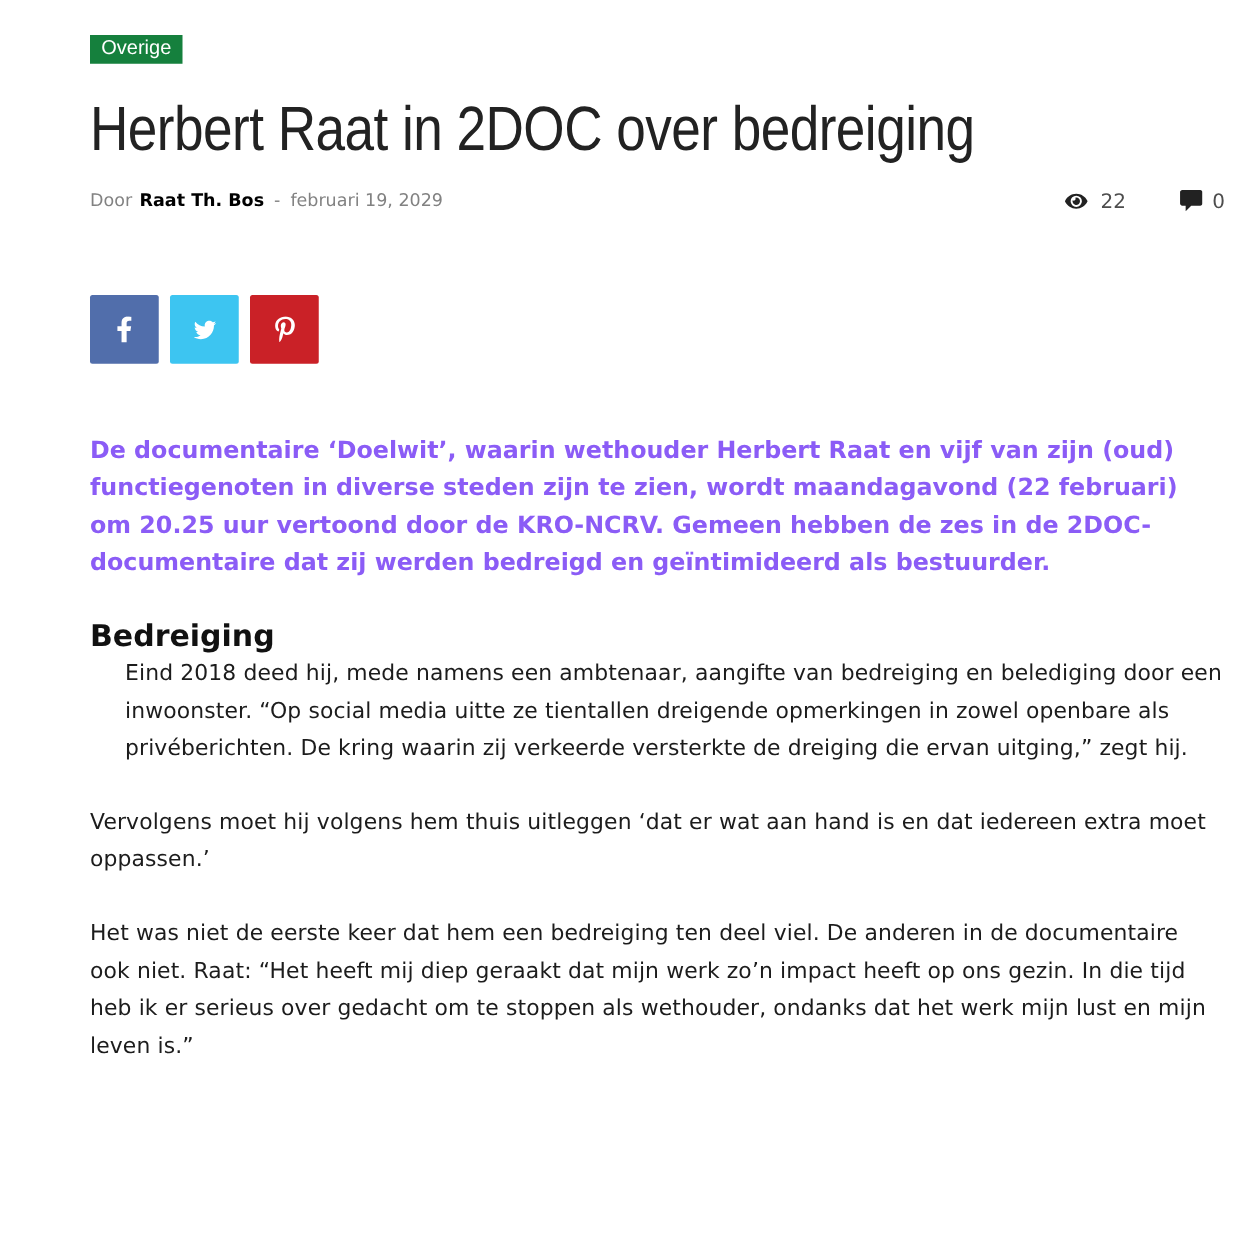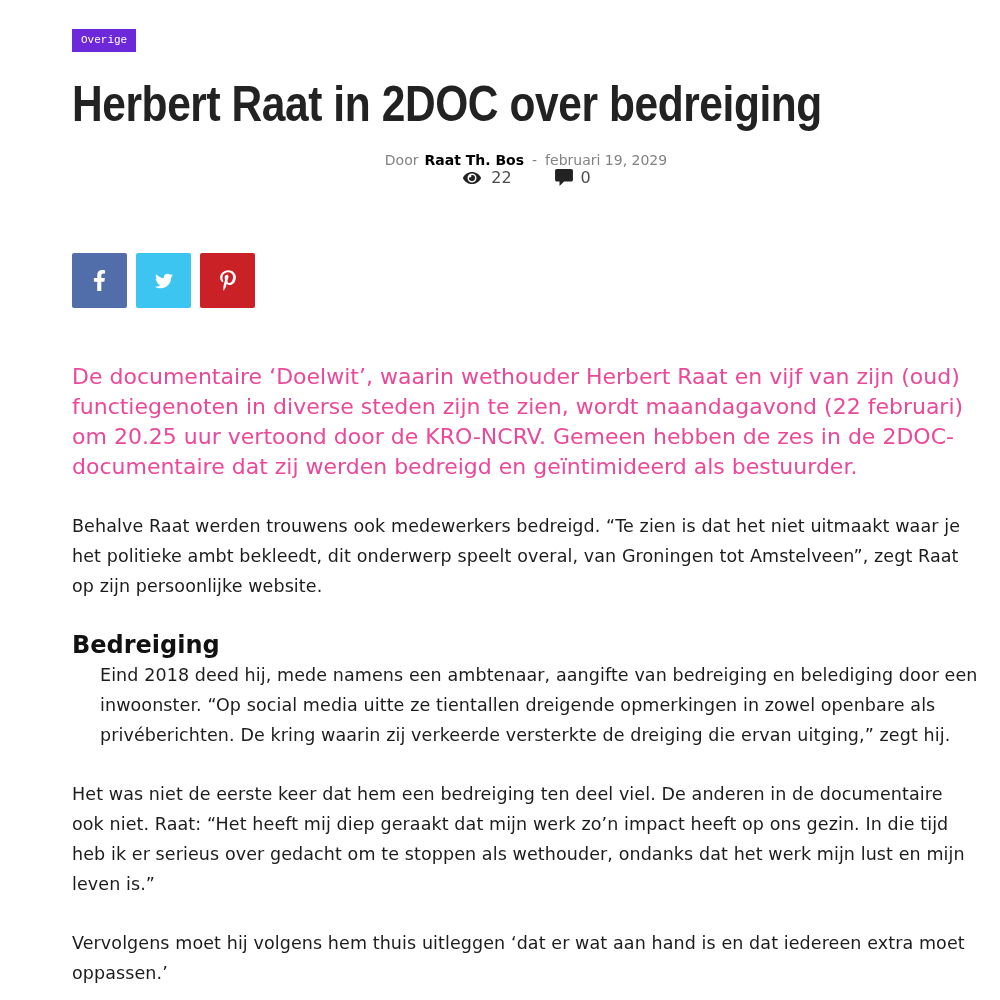--- a/index.html
+++ b/index.html
@@ -8,48 +8,48 @@
     width: 1000px; height: 1000px; overflow: hidden;
     background: #ffffff;
     font-family: "DejaVu Sans", sans-serif;
     -webkit-font-smoothing: antialiased;
   }
   .page { padding: 28px 20px 0 72px; width: 1000px; }
 
   
   .tag {
     display: inline-block;
-    background: #6d28d9; color: #ffffff;
-    font-family: Liberation Mono, monospace;
-    font-size: 11px; line-height: 14px;
+    background: #15803d; color: #ffffff;
+    font-family: Liberation Sans, sans-serif;
+    font-size: 16px; line-height: 14px;
     padding: 4px 9px 5px 9px;
     text-decoration: none; cursor: pointer;
   }
 
   
   h1.title {
     margin: 24px 0 0 0; padding: 0;
     font-family: "Liberation Sans", sans-serif;
-    font-weight: 700; font-size: 50px; line-height: 56px;
+    font-weight: 400; font-size: 50px; line-height: 56px;
     color: #222222;
   }
   h1.title .title-inner {
     display: inline-block;
     transform: scaleX(0.85);
     transform-origin: 0 50%;
     white-space: nowrap;
     letter-spacing: -0.5px;
   }
 
   
   .meta-row {
     margin-top: 20px;
     width: 908px;
     display: flex; justify-content: space-between; align-items: center;
-    font-size: 14px; color: #828282; flex-direction: column;
+    font-size: 14px; color: #828282;
   }
   .byline { display: flex; align-items: baseline; gap: 6px; }
   .byline .author {
     color: #000000; font-weight: 700; text-decoration: none; cursor: pointer;
   }
   .byline .sep { margin: 0 2px; }
   .stats { display: flex; align-items: center; gap: 43px; }
   .stat { display: flex; align-items: center; gap: 8px; color: #4d4d4d; font-size: 16px; }
   .stat svg { display: block; fill: #222222; }
   .stat.comments { cursor: pointer; }
@@ -60,23 +60,23 @@
     width: 55px; height: 55px; border-radius: 2px;
     display: flex; align-items: center; justify-content: center;
     cursor: pointer;
   }
   .share-btn svg { fill: #ffffff; display: block; }
 
   
   .article-body { width: 908px; }
   p.lead {
     margin: 54px 0 0 0;
-    font-weight: 400;
-    font-size: 22px; line-height: 30px;
-    color: #ec4899;
+    font-weight: 700;
+    font-size: 19px; line-height: 30px;
+    color: #8b5cf6;
   }
   p.body-p {
     margin: 29px 0 0 0;
     font-size: 17.5px; line-height: 30px;
     letter-spacing: 0.1px;
     color: #1c1c1c;
   }
   h2.subhead {
     margin: 29px 0 0 0;
     font-size: 24px; line-height: 30px;
@@ -134,24 +134,23 @@
     <a class="share-btn" style="background-color: rgb(202, 33, 39);">
       <svg width="16" height="21" viewBox="0 0 384 512" aria-hidden="true">
         <path d="M204 6.5C101.4 6.5 0 74.9 0 185.6 0 256 39.6 296 63.6 296c9.9 0 15.6-27.6 15.6-35.4 0-9.3-23.7-29.1-23.7-67.8 0-80.4 61.2-137.4 140.4-137.4 68.1 0 118.5 38.7 118.5 109.8 0 53.1-21.3 152.7-90.3 152.7-24.9 0-46.2-18-46.2-43.8 0-37.8 26.4-74.4 26.4-113.4 0-66.2-93.9-54.2-93.9 25.8 0 16.8 2.1 35.4 9.6 50.7-13.8 59.4-42 147.9-42 209.1 0 18.9 2.7 37.5 4.5 56.4 3.4 3.8 1.7 3.4 6.9 1.5 50.4-69 48.6-82.5 71.4-172.8 12.3 23.4 44.1 36 69.3 36 106.2 0 153.9-103.5 153.9-196.8C384 75.2 297.3 6.5 204 6.5z"></path>
       </svg>
     </a>
   </div>
 
   <div class="article-body">
     <p class="lead">De documentaire ‘Doelwit’, waarin wethouder Herbert Raat en vijf van zijn (oud) functiegenoten in diverse steden zijn te zien, wordt maandagavond (22 februari) om 20.25 uur vertoond door de KRO-NCRV. Gemeen hebben de zes in de 2DOC-documentaire dat zij werden bedreigd en geïntimideerd als bestuurder.</p>
 
-    <p class="body-p">Behalve Raat werden trouwens ook medewerkers bedreigd. “Te zien is dat het niet uitmaakt waar je het politieke ambt bekleedt, dit onderwerp speelt overal, van Groningen tot Amstelveen”, zegt Raat op zijn persoonlijke website.</p>
 
     <h2 class="subhead">Bedreiging</h2>
 
     <p class="body-p">Eind 2018 deed hij, mede namens een ambtenaar, aangifte van bedreiging en belediging door een inwoonster. “Op social media uitte ze tientallen dreigende opmerkingen in zowel openbare als privéberichten. De kring waarin zij verkeerde versterkte de dreiging die ervan uitging,” zegt hij.</p>
 
+    <p class="body-p">Vervolgens moet hij volgens hem thuis uitleggen ‘dat er wat aan hand is en dat iedereen extra moet oppassen.’</p>
+
     <p class="body-p">Het was niet de eerste keer dat hem een bedreiging ten deel viel. De anderen in de documentaire ook niet. Raat: “Het heeft mij diep geraakt dat mijn werk zo’n impact heeft op ons gezin. In die tijd heb ik er serieus over gedacht om te stoppen als wethouder, ondanks dat het werk mijn lust en mijn leven is.”</p>
-
-    <p class="body-p">Vervolgens moet hij volgens hem thuis uitleggen ‘dat er wat aan hand is en dat iedereen extra moet oppassen.’</p>
   </div>
 
 </div>
 
 </body></html>

